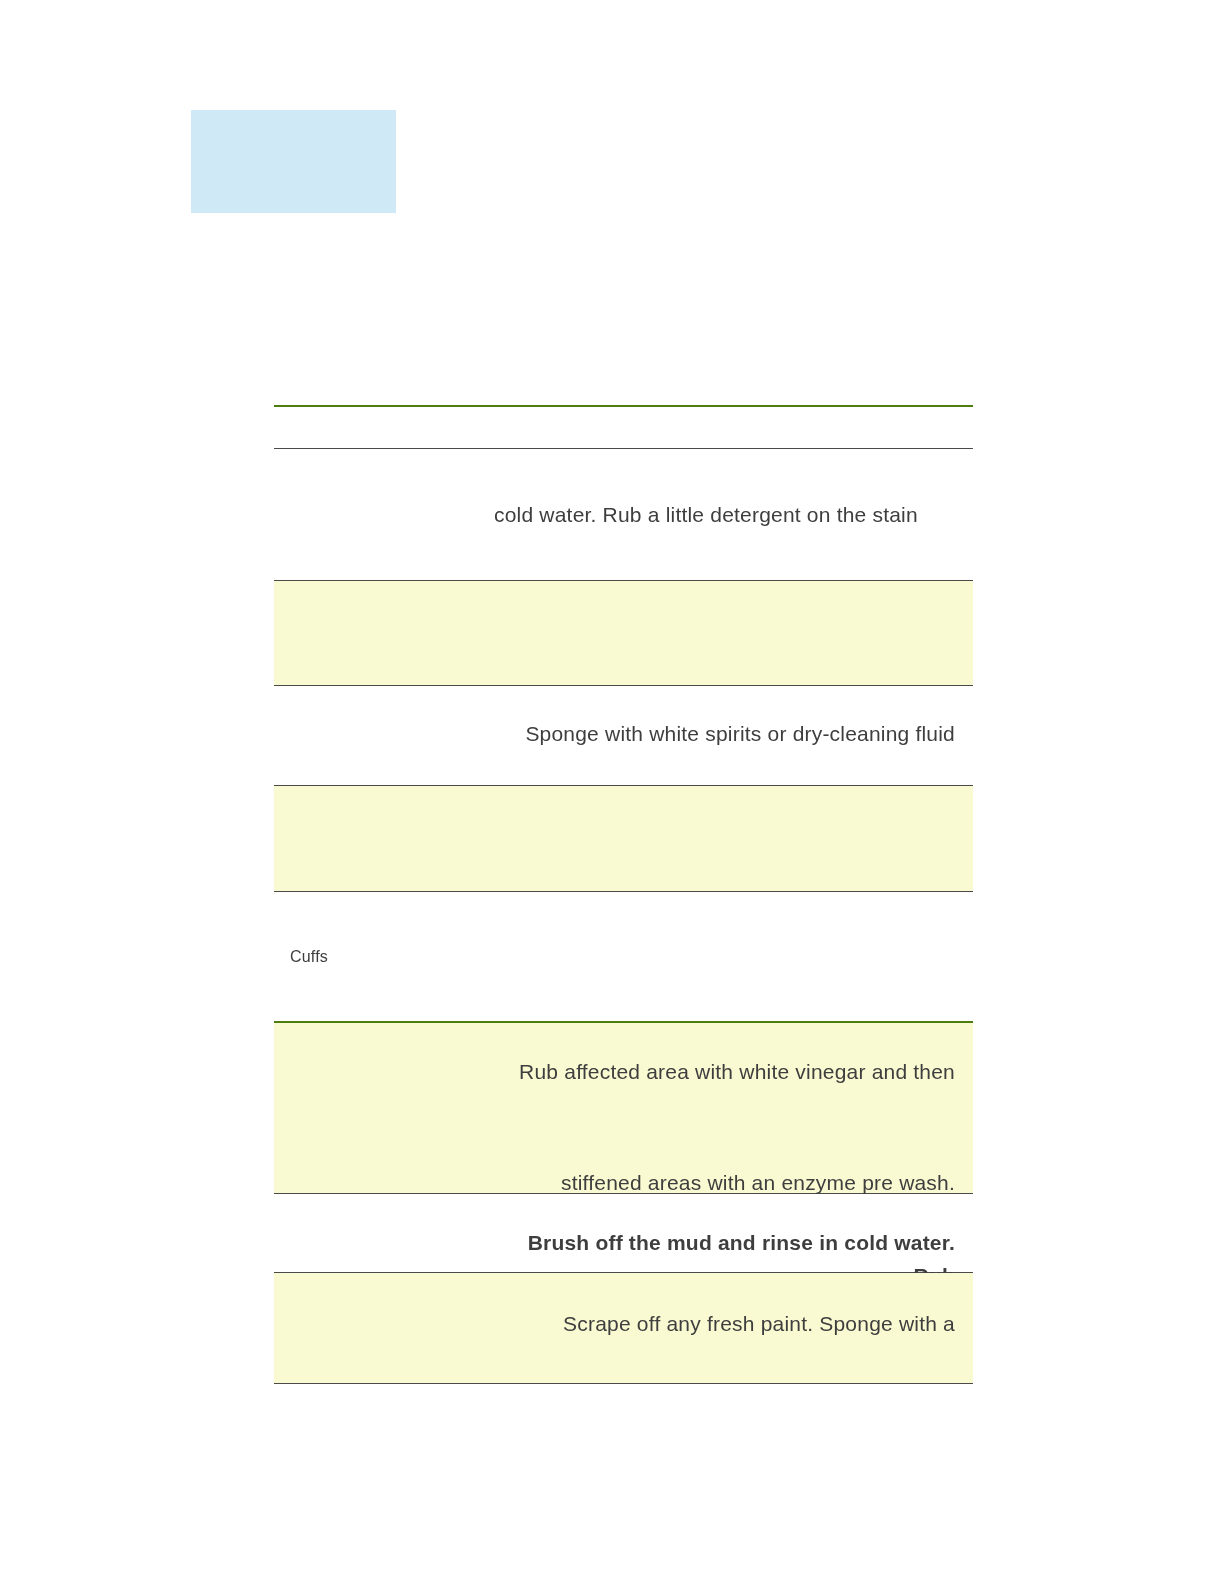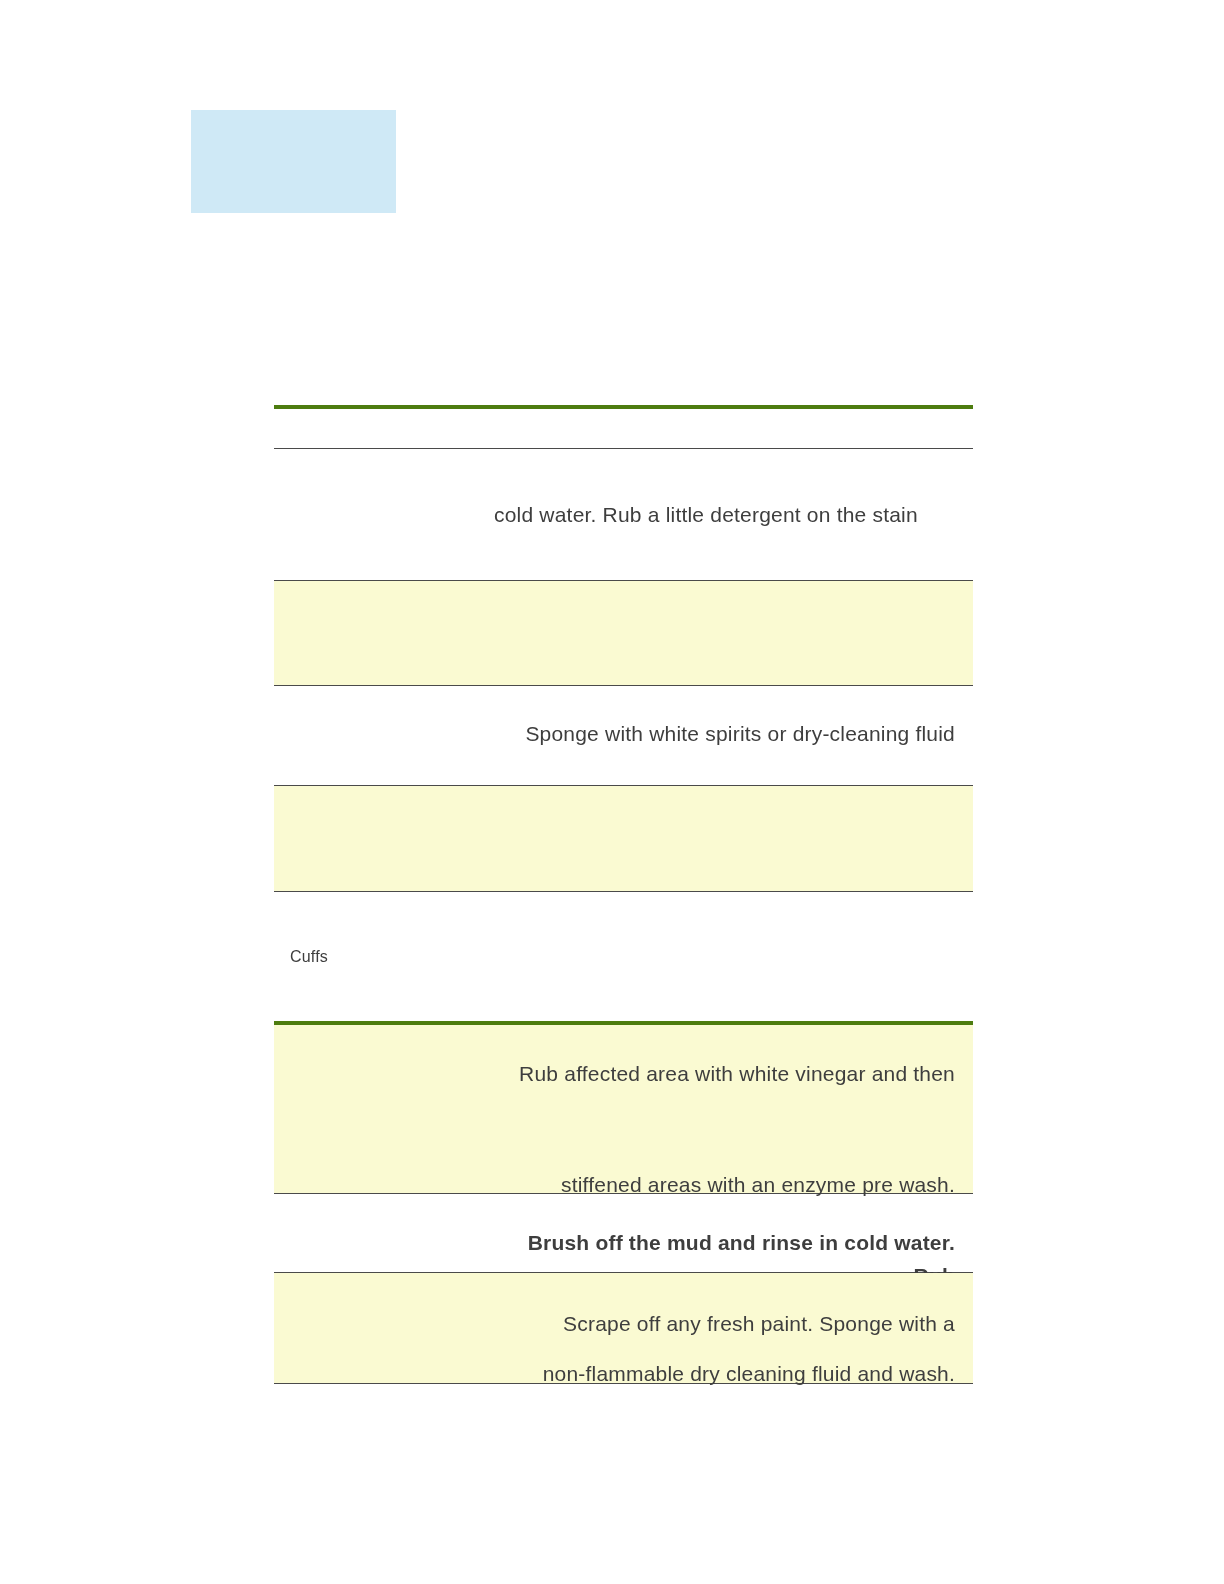--- a/index.html
+++ b/index.html
@@ -35,21 +35,21 @@
     font-size: 21px;
     line-height: 28px;
     letter-spacing: 0.2px;
     color: #3e3e3e;
   }
   .row .instruction {
     display: block;
     padding-left: 212px;
     padding-right: 10px;
   }
-  .b-top    { border-top: 4px solid #4d7c0f; }
+  .b-top    { border-top: 2px solid #4d7c0f; }
   .b-bottom { border-bottom: 1px solid #4a4a4a; }
   .hl { background: #fafad2; }
 
   .row-header-blank { height: 44px; }
   .row-detergent {
     height: 132px;
     display: flex;
     align-items: center;
   }
   .row-hl-empty-1 { height: 105px; }
@@ -116,17 +116,16 @@
       <span class="instruction line1">Rub affected area with white vinegar and then</span>
       <span class="instruction line2">stiffened areas with an enzyme pre wash.</span>
     </div>
 
     <div class="row row-mud b-bottom">
       <span class="instruction line1">Brush off the mud and rinse in cold water. Rub</span>
     </div>
 
     <div class="row row-paint hl b-bottom">
       <span class="instruction line1">Scrape off any fresh paint. Sponge with a</span>
-      <span class="instruction line2">non-flammable dry cleaning fluid and wash.</span>
     </div>
 
   </div>
 </div>
 
 </body></html>

